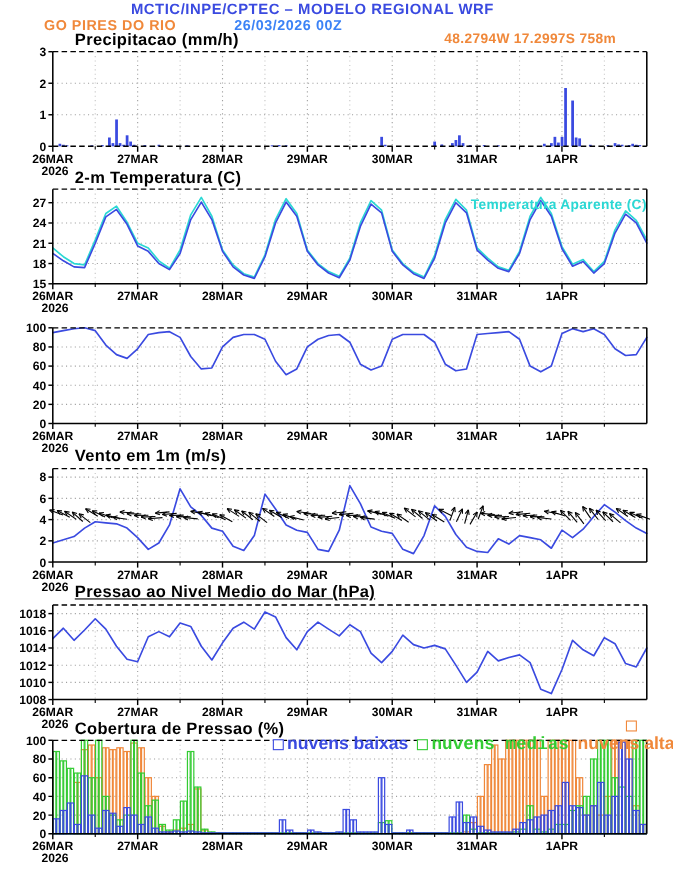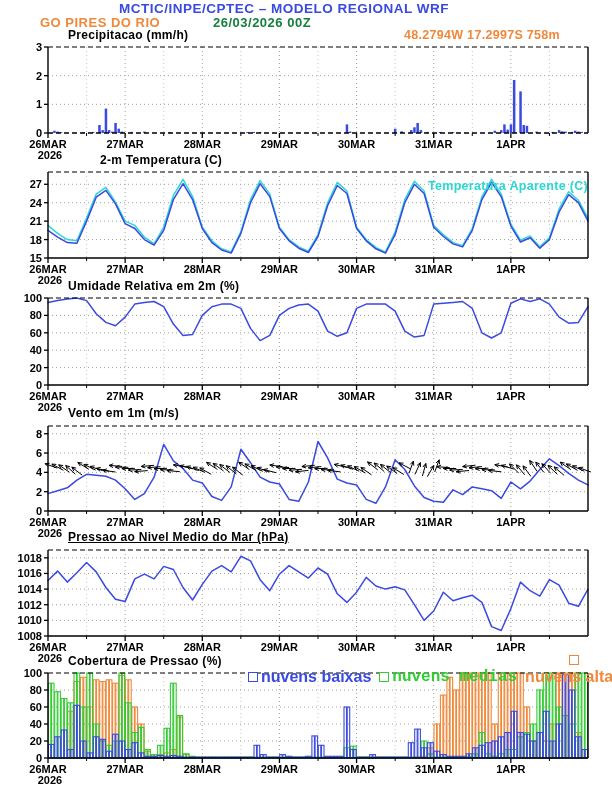--- a/index.html
+++ b/index.html
@@ -2,28 +2,28 @@
 <html><head>
 <meta charset="utf-8">
 <style>
   html,body{margin:0;padding:0;background:#fff;}
   .page{position:relative;width:612px;height:792px;background:#ffffff;overflow:hidden;
         font-family:"Liberation Sans",sans-serif;font-weight:bold;}
   #plots{position:absolute;left:0;top:0;}
   .h1{position:absolute;top:1px;left:0;width:568px;text-align:center;font-size:13.5px;letter-spacing:.5px;}
   .h2s{position:absolute;top:15px;left:40px;font-size:13px;letter-spacing:.5px;}
   .h2d{position:absolute;top:15px;left:213px;font-size:13px;letter-spacing:.5px;}
-  .ptitle{position:absolute;left:68px;font-size:12px;color:#000;letter-spacing:.3px;white-space:nowrap;}
+  .ptitle{position:absolute;left:68px;font-size:15px;color:#000;letter-spacing:.3px;white-space:nowrap;}
   .rlab{position:absolute;font-size:12.5px;letter-spacing:.3px;white-space:nowrap;}
   .coords{top:28px;right:52px;}
   .apparent{top:153px;right:24px;}
   .legend{position:absolute;top:655px;left:248px;display:flex;gap:8px;align-items:flex-end;font-size:16px;}
   .leg{display:flex;align-items:center;gap:3px;white-space:nowrap;}
   .sq{width:8px;height:8px;border:1.6px solid;display:inline-block;background:#fff;}
-  .t1{top:28px;} .t2{top:153px;margin-left:32px;} .t3{top:279px;} .t4{top:406px;} .t5{top:530px;text-decoration:underline;} .t6{top:654px;}
+  .t1{top:28px;} .t2{top:153px;} .t3{top:279px;} .t4{top:406px;} .t5{top:530px;text-decoration:underline;} .t6{top:654px;}
 </style>
 </head>
 <body>
 
 <div class="page">
 
   <svg id="plots" width="612" height="792" viewBox="0 0 612 792">
       <g>
         <line x1="86.57142857142857" y1="47" x2="86.57142857142857" y2="133" stroke="#c6c6c6" stroke-width="1" stroke-dasharray="1 3"></line>
         <line x1="125.14285714285714" y1="47" x2="125.14285714285714" y2="133" stroke="#a0a0a0" stroke-width="1" stroke-dasharray="1 3"></line>
@@ -1093,27 +1093,26 @@
         <line x1="318" y1="758" x2="318" y2="761" stroke="#000" stroke-width="1"></line>
         <line x1="395.14285714285717" y1="758" x2="395.14285714285717" y2="761" stroke="#000" stroke-width="1"></line>
         <line x1="472.2857142857143" y1="758" x2="472.2857142857143" y2="761" stroke="#000" stroke-width="1"></line>
         <line x1="549.4285714285714" y1="758" x2="549.4285714285714" y2="761" stroke="#000" stroke-width="1"></line>
         <text x="50" y="784" text-anchor="middle" font-size="11" font-weight="bold" font-family="&quot;Liberation Sans&quot;, sans-serif" fill="#000">2026</text>
       </g>
     </svg>
 
   <div class="h1" style="color: rgb(58, 74, 224);">MCTIC/INPE/CPTEC – MODELO REGIONAL WRF</div>
   <div class="h2s" style="color: rgb(240, 136, 58);">GO PIRES DO RIO</div>
-  <div class="h2d" style="color: #15803d;">26/03/2026 00Z</div>
+  <div class="h2d" style="color: #3b82f6;">26/03/2026 00Z</div>
   <div class="rlab coords" style="color: rgb(240, 136, 58); text-align: center;">48.2794W 17.2997S 758m</div>
 
   <div class="ptitle t1">Precipitacao (mm/h)</div>
   <div class="ptitle t2">2-m Temperatura (C)</div>
   <div class="rlab apparent" style="color: rgb(42, 216, 212); margin-top: 26px;">Temperatura Aparente (C)</div>
-  <div class="ptitle t3">Umidade Relativa em 2m (%)</div>
   <div class="ptitle t4">Vento em 1m (m/s)</div>
   <div class="ptitle t5">Pressao ao Nivel Medio do Mar (hPa)</div>
   <div class="ptitle t6">Cobertura de Pressao (%)</div>
 
   <div class="legend">
     <span class="leg" style="color: rgb(58, 74, 224);">
       <span class="sq"></span>
       <span>nuvens baixas</span>
     </span>
     <span class="leg" style="color: rgb(51, 204, 51); font-family: Liberation Mono, monospace;">

